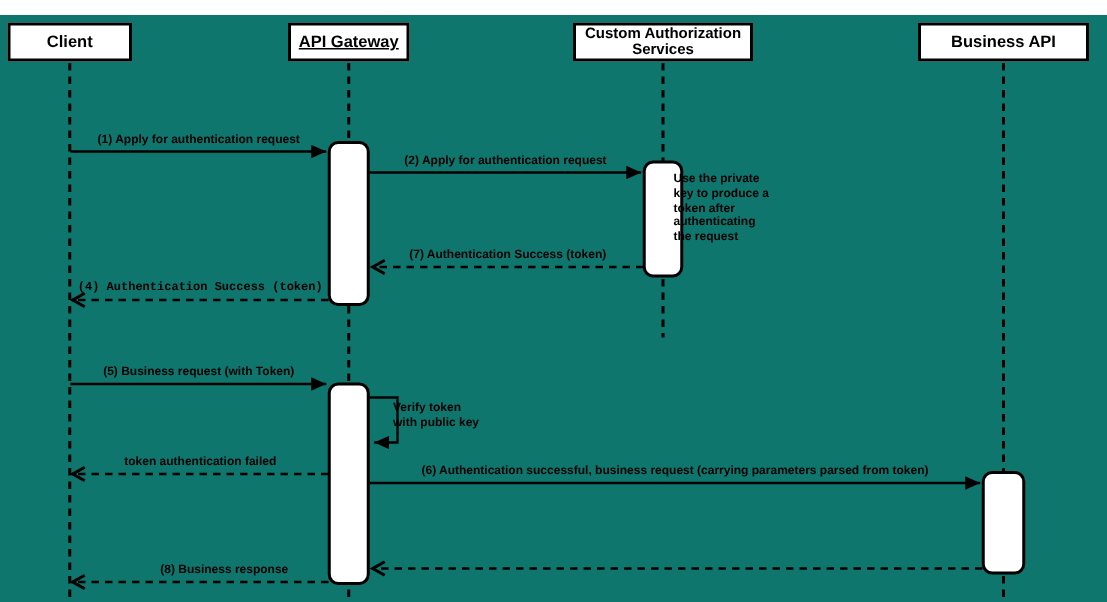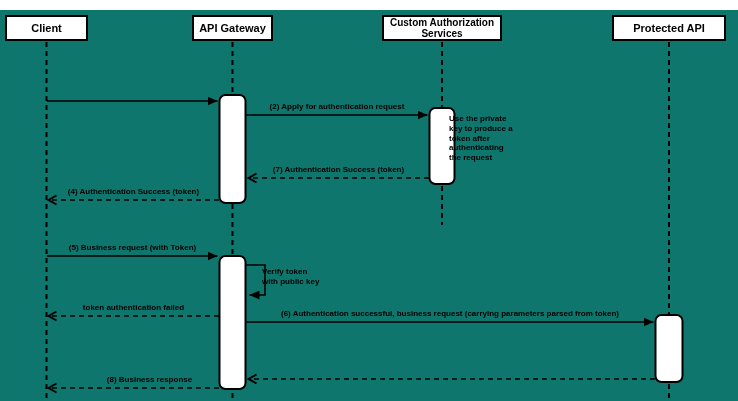--- a/index.html
+++ b/index.html
@@ -84,28 +84,29 @@
     <line x1="219" y1="190" x2="48.5" y2="190" stroke="#000000" stroke-width="1.6" stroke-dasharray="5 4" marker-end="url(#arrow-open)"></line>
     <line x1="47" y1="246" x2="217.5" y2="246" stroke="#000000" stroke-width="1.6" marker-end="url(#arrow-block)"></line>
     <path d="M246.5,255 L265,255 L265,285 L249.5,285" fill="none" stroke="#000000" stroke-width="1.6" marker-end="url(#arrow-block)"></path>
     <line x1="219" y1="306" x2="48.5" y2="306" stroke="#000000" stroke-width="1.6" stroke-dasharray="5 4" marker-end="url(#arrow-open)"></line>
     <line x1="246.5" y1="312" x2="653.5" y2="312" stroke="#000000" stroke-width="1.6" marker-end="url(#arrow-block)"></line>
     <line x1="655" y1="369" x2="248.5" y2="369" stroke="#000000" stroke-width="1.6" stroke-dasharray="5 4" marker-end="url(#arrow-open)"></line>
     <line x1="219" y1="378" x2="48.5" y2="378" stroke="#000000" stroke-width="1.6" stroke-dasharray="5 4" marker-end="url(#arrow-open)"></line>
   </svg>
 
   <div class="participant" style="left:5px; width:83px;">Client</div>
-  <div class="participant" style="left:192px; width:81px;">API Gateway</div>
+  <div class="participant" style="left:192px; width:81px;text-decoration:underline;">API Gateway</div>
   <div class="participant" style="left:382px; width:120px; font-size:10px;">Custom Authorization
 Services</div>
-  <div class="participant" style="left:612px; width:114px;">Protected API</div>
+  <div class="participant" style="left:612px; width:114px;">Business API</div>
 
+  <div class="msg-label" style="left:47px; width:171px; top:77px;">(1) Apply for authentication request</div>
   <div class="msg-label" style="left:246px; width:182px; top:91px;text-align:center;">(2) Apply for authentication request</div>
   <div class="msg-label" style="left:248px; width:181px; top:154px;">(7) Authentication Success (token)</div>
-  <div class="msg-label" style="left:48px; width:171px; top:176px;">(4) Authentication Success (token)</div>
+  <div class="msg-label" style="left:48px; width:171px; top:176px;font-family:Liberation Mono, monospace;">(4) Authentication Success (token)</div>
   <div class="msg-label" style="left:47px; width:171px; top:232px;">(5) Business request (with Token)</div>
   <div class="free-label" style="left:262px; top:257px;">Verify token
 with public key</div>
   <div class="msg-label" style="left:48px; width:171px; top:292px;">token authentication failed</div>
   <div class="msg-label" style="left:246px; width:408px; top:298px;">(6) Authentication successful, business request (carrying parameters parsed from token)</div>
   <div class="msg-label" style="left:64px; width:171px; top:364px;">(8) Business response</div>
 
   <div class="free-label" style="left:449px; top:104px; width:80px;">Use the private
 key to produce a
 token after

